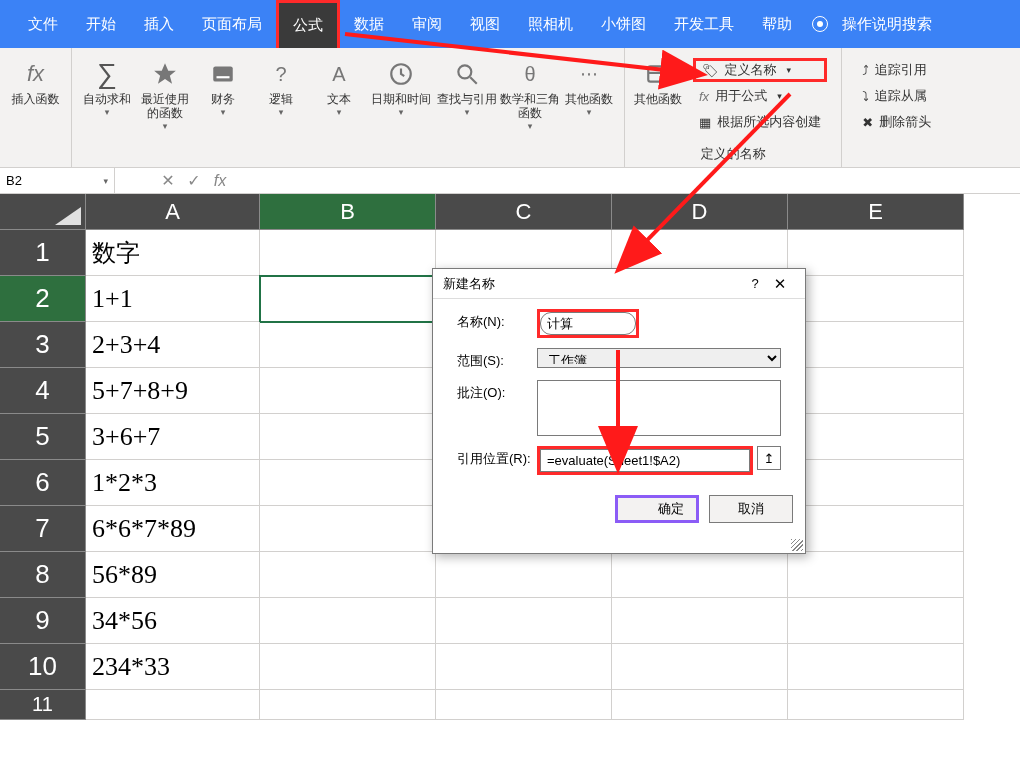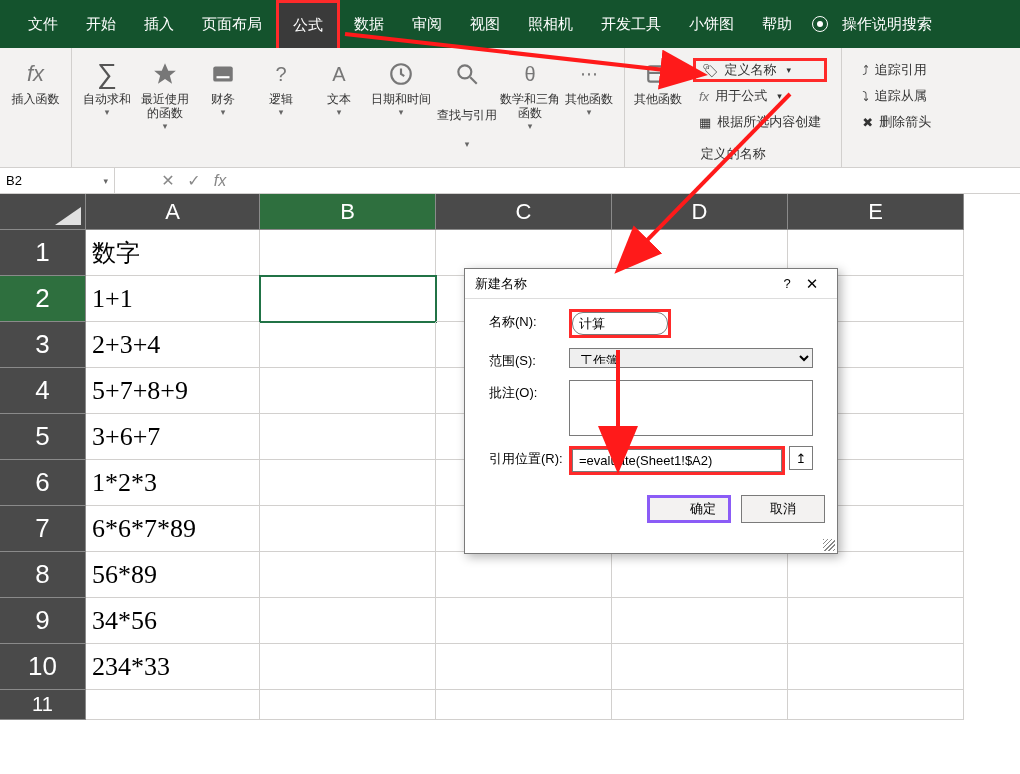--- a/index.html
+++ b/index.html
@@ -1,19 +1,19 @@
 <!DOCTYPE html>
 <html><head>
 <meta charset="utf-8">
 <style>
   * { box-sizing: border-box; margin: 0; padding: 0; font-family: "Microsoft YaHei", "SimSun", Arial, sans-serif; }
   body { width: 1020px; height: 774px; overflow: hidden; background: #fff; position: relative; }
 
   
-  .tabs { background: #14532d; color: #fff; height: 48px; display: flex; align-items: center; padding-left: 14px; font-size: 15px; }
+  .tabs { background: #3b82f6; color: #fff; height: 48px; display: flex; align-items: center; padding-left: 14px; font-size: 15px; }
   .tabs .tab { padding: 0 14px; height: 48px; display: flex; align-items: center; cursor: pointer; }
   .tabs .tab.active { background: #3a3a3a; border: 3px solid #ff2a2a; border-bottom: none; }
   .tell { display: flex; align-items: center; gap: 14px; margin-left: 6px; }
   .bulb { width:16px; height:16px; border:1.5px solid #fff; border-radius:50%; position:relative; }
   .bulb::after { content:""; position:absolute; left:50%; top:50%; width:6px; height:6px; border-radius:50%; background:#fff; transform:translate(-50%,-50%); }
 
   
   .ribbon { background: #f3f2f1; border-bottom: 1px solid #d2d0ce; height: 120px; display: flex; position: relative; }
   .group { border-right: 1px solid #d2d0ce; padding: 4px 6px 2px 6px; display: flex; flex-direction: column; }
   .group .row-items { display: flex; gap: 0; flex: 1; }
@@ -47,21 +47,21 @@
   .row { display:flex; height:46px; }
   .rh { width:86px; background:#4a4a4a; color:#fff; display:flex; align-items:center; justify-content:center; font-size:26px; border-right:1px solid #8a8a8a; border-bottom:1px solid #8a8a8a; }
   .rh.sel { background:#2e6f3e; }
   .cell { border-right:1px solid #d2d0ce; border-bottom:1px solid #d2d0ce; font-size:26px; display:flex; align-items:center; padding:0 6px; color:#000; }
   .cell.A { width:174px; font-family:"SimSun", serif; }
   .cell.B { width:176px; } .cell.C { width:176px; } .cell.D { width:176px; } .cell.E { width:176px; }
   .cell.active { outline:2px solid #217346; outline-offset:-1px; }
   .row.r1 .cell.A { font-size:24px; }
 
   
-  .dialog { position:absolute; left:432px; top:268px; width:374px; height:286px; background:#fff; border:1px solid #7a7a7a; box-shadow:3px 3px 10px rgba(0,0,0,0.3); z-index:50;margin-left:32px; }
+  .dialog { position:absolute; left:432px; top:268px; width:374px; height:286px; background:#fff; border:1px solid #7a7a7a; box-shadow:3px 3px 10px rgba(0,0,0,0.3); z-index:50; }
   .dlg-title { display:flex; align-items:center; height:30px; padding:0 10px; font-size:13px; border-bottom:1px solid #ddd; }
   .dlg-title .sp { flex:1; }
   .dlg-title .hq { width:20px; text-align:center; cursor:pointer; }
   .dlg-title .cx { width:30px; text-align:center; cursor:pointer; font-size:15px; }
   .dlg-body { padding:10px 24px; font-size:13px; }
   .drow { display:flex; align-items:flex-start; margin-bottom:10px; }
   .dlabel { width:80px; padding-top:4px; }
   .dinput { flex:1; display:flex; align-items:flex-start; gap:4px; }
   .dinput input, .dinput select, .dinput textarea { width:100%; font-size:13px; padding:3px 6px; border:1px solid #7a7a7a; font-family:inherit; }
   .dinput textarea { height:56px; resize:none; }
@@ -82,22 +82,22 @@
 <div class="tabs">
   <div class="tab">文件</div>
   <div class="tab">开始</div>
   <div class="tab">插入</div>
   <div class="tab">页面布局</div>
   <div class="tab active">公式</div>
   <div class="tab">数据</div>
   <div class="tab">审阅</div>
   <div class="tab">视图</div>
   <div class="tab">照相机</div>
+  <div class="tab">小饼图</div>
   <div class="tab">开发工具</div>
-  <div class="tab">小饼图</div>
   <div class="tab">帮助</div>
   <div class="tell">
     <span class="bulb"></span>
     <span>操作说明搜索</span>
   </div>
 </div>
 
 <div class="ribbon">
   <div class="group" style="width:72px;">
     <div class="row-items">
@@ -147,21 +147,21 @@
       <div class="ritem" style="width:66px;">
         <div class="ico">
             <svg width="26" height="26" viewBox="0 0 24 24">
               <circle cx="12" cy="12" r="9" fill="none" stroke="#777" stroke-width="2"></circle>
               <path d="M12 7v5l3 2" stroke="#777" stroke-width="2" fill="none"></path>
             </svg>
           </div>
         <div class="lbl">日期和时间</div>
         <div class="dd">▾</div>
       </div>
-      <div class="ritem" style="width:66px;gap:16px;">
+      <div class="ritem" style="width:66px;">
         <div class="ico">
             <svg width="26" height="26" viewBox="0 0 24 24">
               <circle cx="10" cy="10" r="6" fill="none" stroke="#777" stroke-width="2"></circle>
               <line x1="15" y1="15" x2="21" y2="21" stroke="#777" stroke-width="2"></line>
             </svg>
           </div>
         <div class="lbl">查找与引用</div>
         <div class="dd">▾</div>
       </div>
       <div class="ritem" style="width:60px;">

